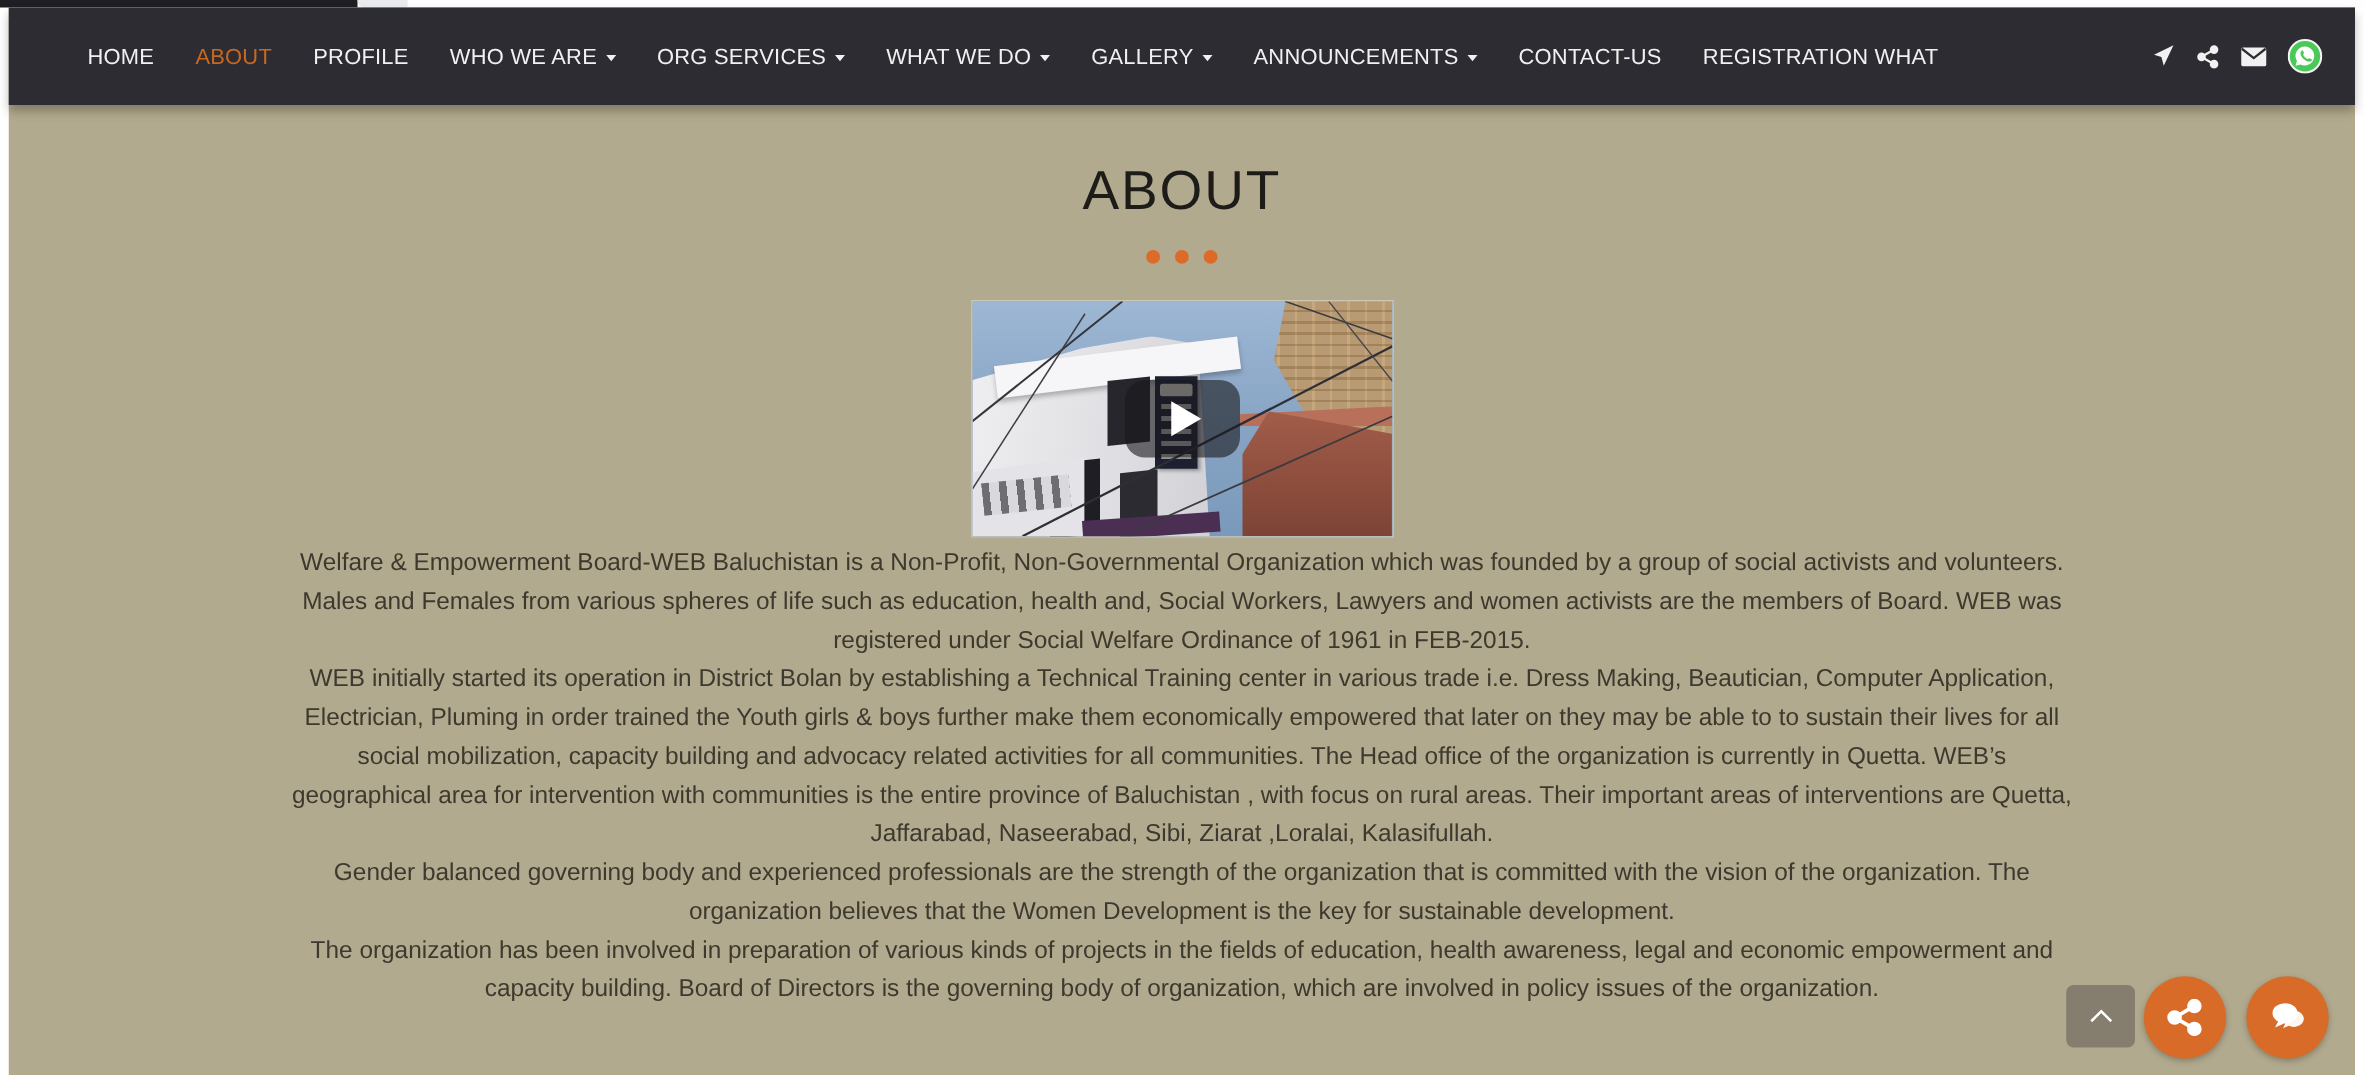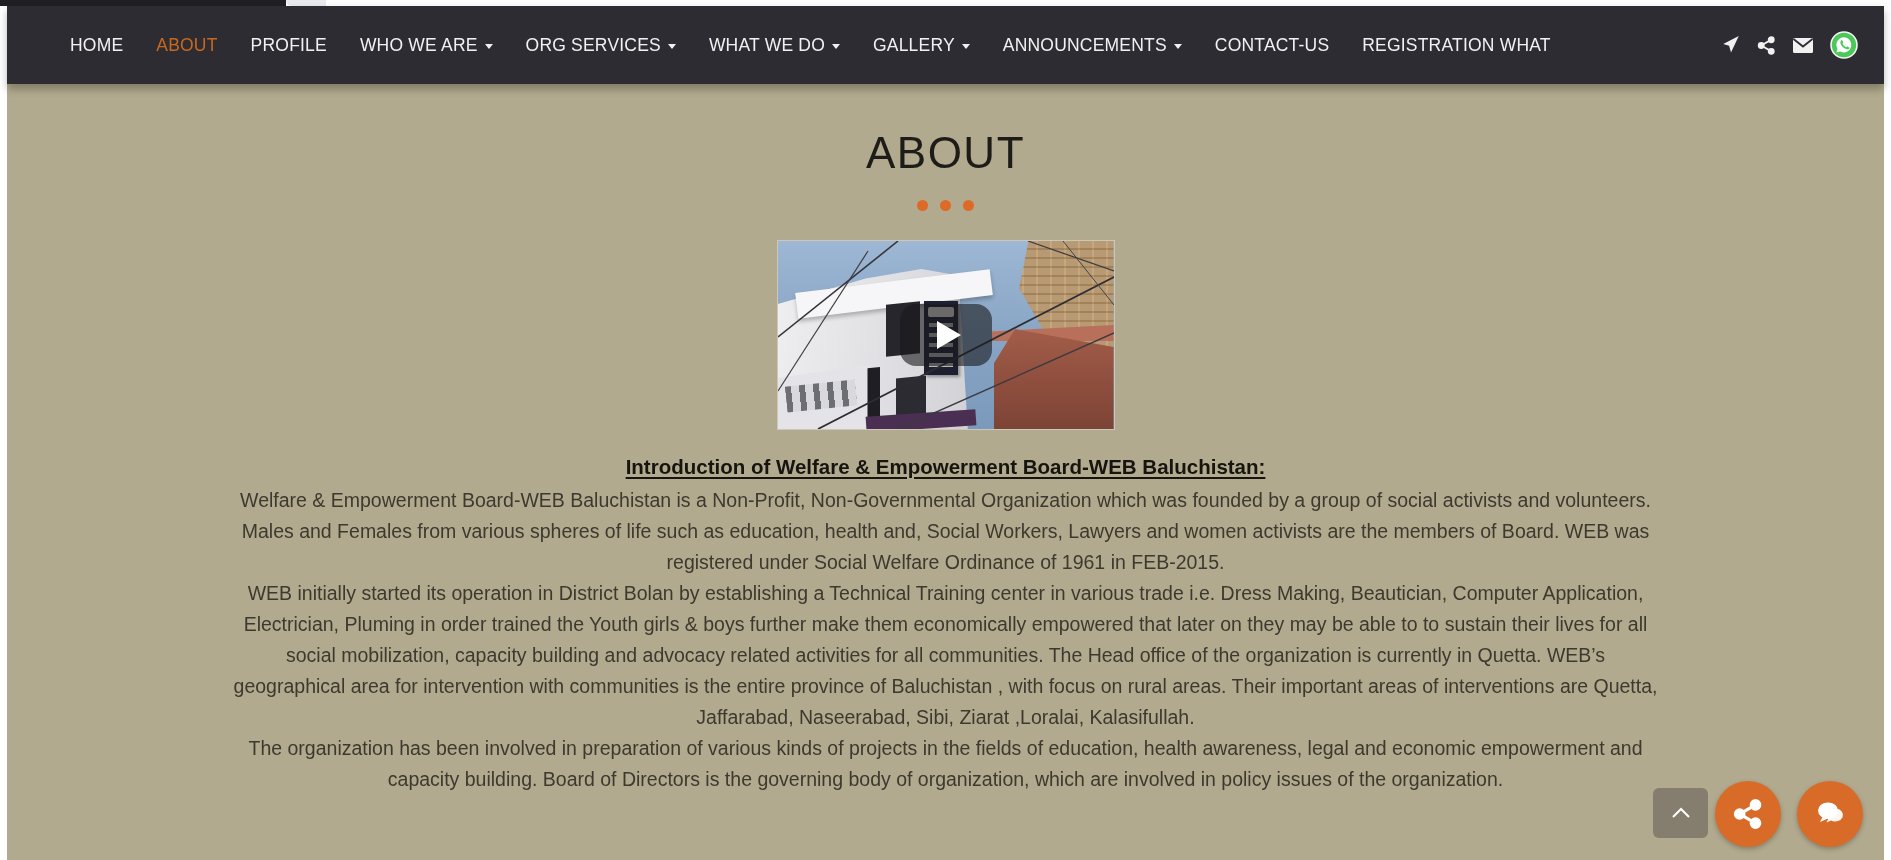--- a/index.html
+++ b/index.html
@@ -202,25 +202,25 @@
           <line x1="40" y1="188" x2="336" y2="36" stroke="#2e2e34" stroke-width="1.8"></line>
           <line x1="120" y1="188" x2="336" y2="92" stroke="#3a3a40" stroke-width="1.4"></line>
           <line x1="250" y1="0" x2="336" y2="30" stroke="#3a3a40" stroke-width="1.2"></line>
           <line x1="285" y1="0" x2="336" y2="64" stroke="#44444a" stroke-width="1"></line>
         </svg>
         <div class="play-btn">
           <div class="play-tri"></div>
         </div>
       </div>
 
-      <h2 class="intro-heading">Introduction of Welfare &amp; Empowerment Board-WEB Baluchistan:</h2>
 
       <div class="paragraphs">
         <p>Welfare &amp; Empowerment Board-WEB Baluchistan is a Non-Profit, Non-Governmental Organization which was founded by a group of social activists and volunteers. Males and Females from various spheres of life such as education, health and, Social Workers, Lawyers and women activists are the members of Board. WEB was registered under Social Welfare Ordinance of 1961 in FEB-2015.</p>
         <p>WEB initially started its operation in District Bolan by establishing a Technical Training center in various trade i.e. Dress Making, Beautician, Computer Application, Electrician, Pluming in order trained the Youth girls &amp; boys further make them economically empowered that later on they may be able to to sustain their lives for all social mobilization, capacity building and advocacy related activities for all communities. The Head office of the organization is currently in Quetta. WEB’s geographical area for intervention with communities is the entire province of Baluchistan , with focus on rural areas. Their important areas of interventions are Quetta, Jaffarabad, Naseerabad, Sibi, Ziarat ,Loralai, Kalasifullah.</p>
+        <p>Gender balanced governing body and experienced professionals are the strength of the organization that is committed with the vision of the organization. The organization believes that the Women Development is the key for sustainable development.</p>
         <p>The organization has been involved in preparation of various kinds of projects in the fields of education, health awareness, legal and economic empowerment and capacity building. Board of Directors is the governing body of organization, which are involved in policy issues of the organization.</p>
       </div>
     </div>
 
     <div class="scroll-top">
       <svg width="22" height="14" viewBox="0 0 22 14" fill="none" stroke="#fff" stroke-width="2">
           <polyline points="3,11 11,3 19,11"></polyline>
         </svg>
     </div>
 

